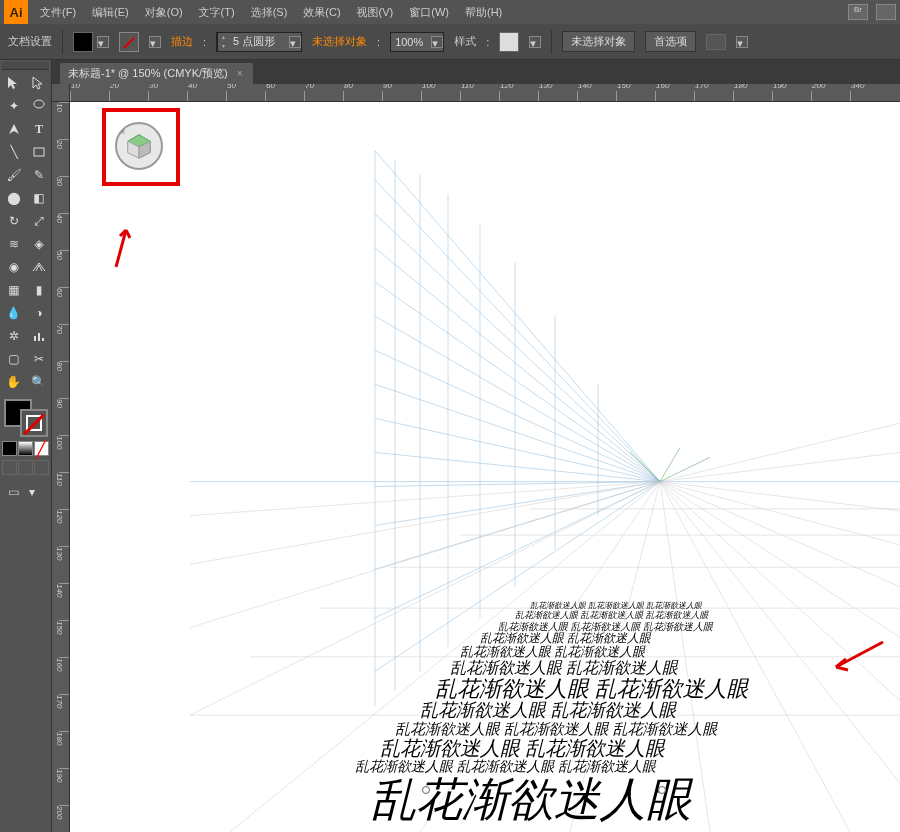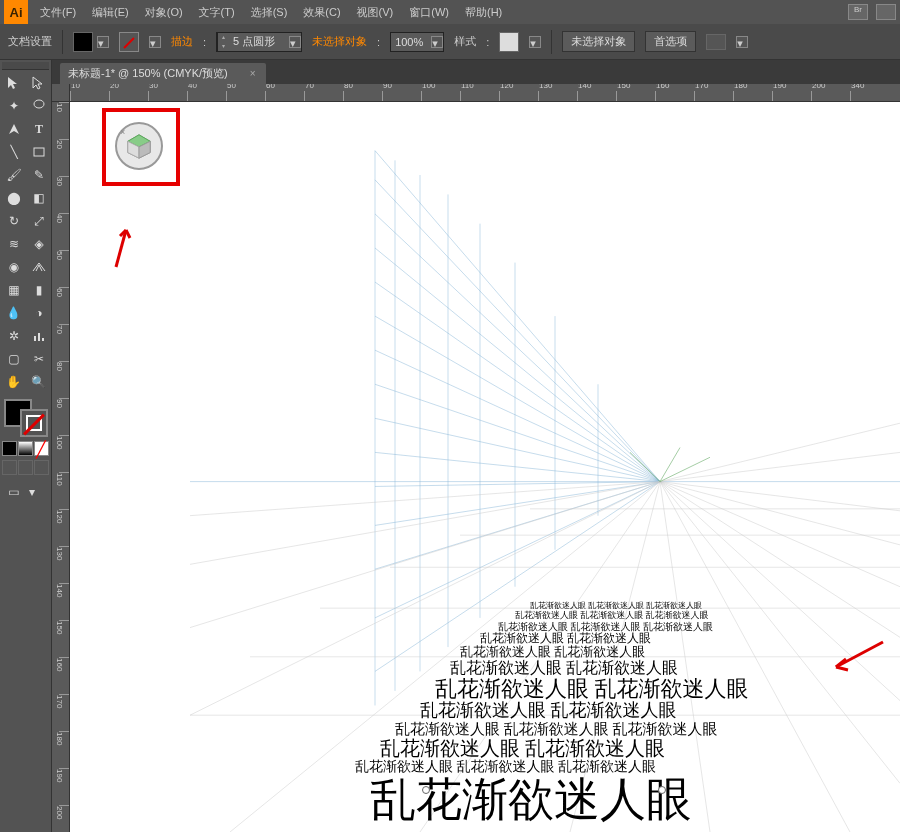--- a/index.html
+++ b/index.html
@@ -39,24 +39,24 @@
     .stroke-sw::after { content: ""; position: absolute; left: 4px; top: 4px; right: 4px; bottom: 4px; border: 2px solid #fff; }
     .stroke-sw::before { content: ""; position: absolute; left: -2px; top: 12px; right: -2px; height: 3px; background: #d00; transform: rotate(-45deg); z-index: 2; }
     .mini-row { display: flex; gap: 1px; margin-top: 2px; }
     .mini-sw { width: 15px; height: 15px; border: 1px solid #888; }
     .draw-modes { display: flex; gap: 1px; margin-top: 4px; }
     .draw-mode { width: 15px; height: 15px; background: #555; border: 1px solid #666; }
     .screen-modes { display: flex; gap: 1px; margin-top: 6px; }
     
     .doc-area { flex: 1; background: #3a3a3a; position: relative; overflow: hidden; }
     .tab-bar { height: 24px; background: #3a3a3a; display: flex; align-items: flex-end; padding-left: 8px; }
-    .doc-tab { background: #5a5a5a; color: #ddd; font-size: 11px; padding: 3px 10px 3px 8px; border-radius: 2px 2px 0 0; display: flex; align-items: center; gap: 22px; }
+    .doc-tab { background: #5a5a5a; color: #ddd; font-size: 11px; padding: 3px 10px 3px 8px; border-radius: 2px 2px 0 0; display: flex; align-items: center; gap: 9px; }
     .tab-close { font-size: 10px; color: #aaa; cursor: pointer; }
     
-    .rulers-canvas { position: absolute; top: 24px; left: 0; right: 0; bottom: 0; }
+    .rulers-canvas { position: absolute; top: 24px; left: 0; right: 0; bottom: 0; font-style: italic; }
     .ruler-corner { position: absolute; left: 0; top: 0; width: 18px; height: 18px; background: #5a5a5a; border-right: 1px solid #333; border-bottom: 1px solid #333; z-index: 3; }
     .ruler-h { position: absolute; left: 18px; top: 0; right: 0; height: 18px; background: #5a5a5a; border-bottom: 1px solid #333; z-index: 2; display: flex; overflow: hidden; }
     .ruler-h-tick { position: absolute; border-left: 1px solid #999; height: 6px; bottom: 0; font-size: 8px; color: #ccc; }
     .ruler-h-tick.major { height: 10px; }
     .ruler-h-tick span { position: absolute; top: -10px; left: 0; }
     .ruler-v { position: absolute; left: 0; top: 18px; bottom: 0; width: 18px; background: #5a5a5a; border-right: 1px solid #333; z-index: 2; }
     .ruler-v-tick { position: absolute; border-top: 1px solid #999; width: 6px; right: 0; font-size: 8px; color: #ccc; }
     .ruler-v-tick.major { width: 10px; }
     .ruler-v-tick span { position: absolute; left: -4px; top: 0; writing-mode: vertical-lr; }
     

